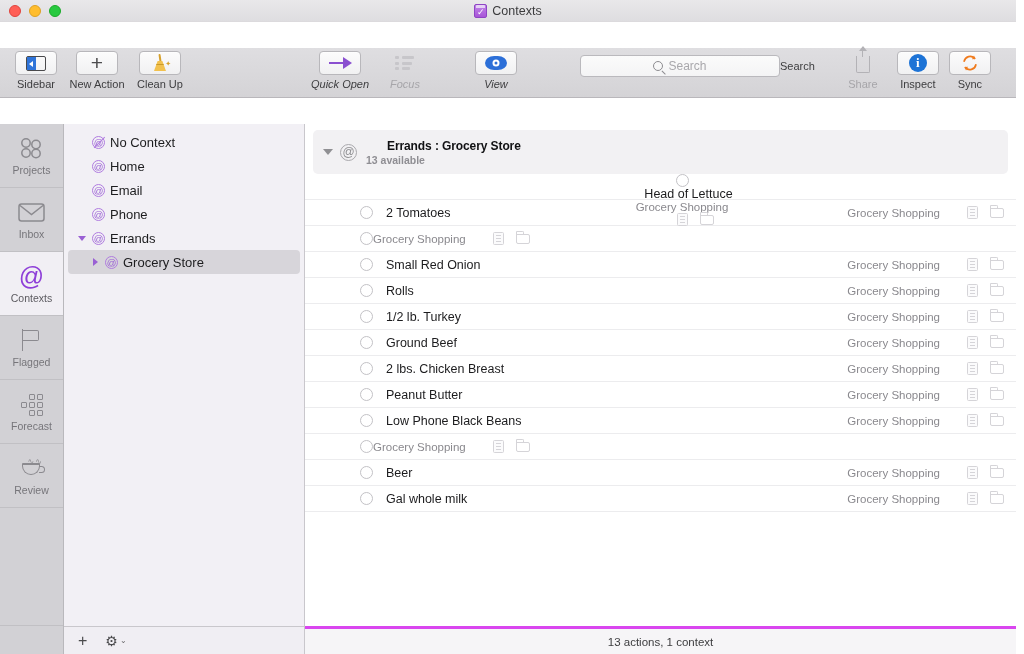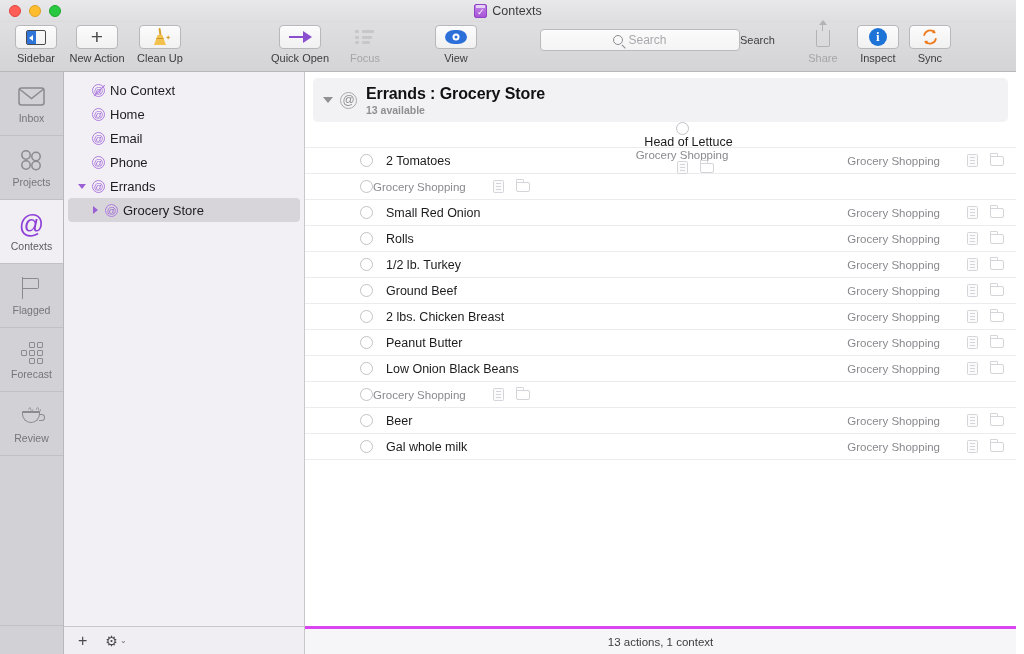--- a/index.html
+++ b/index.html
@@ -2,21 +2,21 @@
 <html><head>
 <meta charset="utf-8">
 <style>
   * { margin:0; padding:0; box-sizing:border-box; }
   html,body { width:1024px; height:654px; overflow:hidden; }
   body {
     font-family:"Liberation Sans","DejaVu Sans",sans-serif;
     background:#ffffff;
     -webkit-font-smoothing:antialiased;
   }
-  .window { width:1016px; height:654px; position:relative; display:flex; flex-direction:column; }
+  .window { width:1016px; height:654px; position:relative; display:flex; flex-direction:column;gap:26px; }
 
   
   .titlebar {
     height:22px; flex:0 0 22px;
     background:linear-gradient(to bottom,#e9e8ea,#dedde0);
     display:flex; align-items:center; position:relative;
     border-bottom:1px solid #dcdadd;
   }
   .traffic { display:flex; gap:8px; padding-left:9px; align-items:center; }
   .dot { width:12px; height:12px; border-radius:50%; display:block; }
@@ -190,21 +190,21 @@
   .main-scroll { flex:1 1 auto; overflow:hidden; position:relative; }
 
   .group-head {
     margin:6px 8px 0 8px; height:44px; background:#f2f1f3; border-radius:5px;
     display:flex; align-items:center; padding-left:10px; gap:7px;
   }
   .gh-tri { width:0; height:0; border-left:5px solid transparent; border-right:5px solid transparent; border-top:6px solid #909093; }
   .gh-at { width:17px; height:17px; border-radius:50%; border:1.3px solid #a9a8ac;
            font-size:12px; line-height:15px; text-align:center; color:#909093; flex:0 0 17px; }
   .gh-text { display:flex; flex-direction:column; gap:1px; margin-left:2px; }
-  .gh-title { font-size:16px; font-weight:bold; color:#111113; letter-spacing:-0.1px; }
+  .gh-title { font-size:12px; font-weight:bold; color:#111113; letter-spacing:-0.1px;margin-left:21px; }
   .gh-sub { font-size:10.5px; font-weight:bold; color:#8f8e93; }
 
   .task-row {
     height:26px; display:flex; align-items:center;
     border-bottom:1px solid #ececee; padding-left:55px; padding-right:12px;
     cursor:default; user-select:none;
   }
   .task-row:first-of-type { border-top:none;flex-direction:column; }
   .cbox { width:13px; height:13px; border-radius:50%; border:1.4px solid #c3c2c6; flex:0 0 13px; background:#fff; }
   .task-name { font-size:12.5px; color:#1c1c1e; margin-left:13px; flex:1 1 auto; white-space:nowrap; }
@@ -265,21 +265,21 @@
           <span class="broom">
             <span class="handle"></span>
               <span class="head"></span>
               <span class="sparkle">✦</span>
           </span>
         </div>
         <span class="tb-label">Clean Up</span>
       </div>
     </div>
 
-    <div class="tb-group" style="margin-left:74px;">
+    <div class="tb-group" style="margin-left:114px;font-style:italic;">
       <div class="tb-item" style="width:72px;">
         <div class="tb-btn">
           <span class="arrow-glyph">
               <span class="shaft"></span>
             </span>
         </div>
         <span class="tb-label">Quick Open</span>
       </div>
       <div class="tb-item" style="width:58px;">
         <div class="tb-btn flat">
@@ -346,38 +346,38 @@
       </div>
     </div>
   </div>
 
   <div class="body">
 
     <div class="rail">
 
       <div class="rail-item">
         <span class="rail-icon">
-          <svg width="27" height="20" viewBox="0 0 27 20">
-            <rect x="1" y="2" width="25" height="17" rx="2.5" fill="none" stroke="#8b8a8f" stroke-width="1.5"></rect>
-            <path d="M2 3.5 L13.5 12.5 L25 3.5" fill="none" stroke="#8b8a8f" stroke-width="1.5"></path>
-          </svg>
-        </span>
-        <span class="rail-label">Inbox</span>
-      </div>
-
-      <div class="rail-item">
-        <span class="rail-icon">
           <svg width="27" height="22" viewBox="0 0 27 22">
             <circle cx="8" cy="6" r="4.2" fill="none" stroke="#8b8a8f" stroke-width="1.5"></circle>
             <circle cx="18" cy="7.5" r="4.2" fill="none" stroke="#8b8a8f" stroke-width="1.5"></circle>
             <circle cx="8" cy="16" r="4.2" fill="none" stroke="#8b8a8f" stroke-width="1.5"></circle>
             <circle cx="18" cy="16.5" r="4.2" fill="none" stroke="#8b8a8f" stroke-width="1.5"></circle>
           </svg>
         </span>
         <span class="rail-label">Projects</span>
+      </div>
+
+      <div class="rail-item">
+        <span class="rail-icon">
+          <svg width="27" height="20" viewBox="0 0 27 20">
+            <rect x="1" y="2" width="25" height="17" rx="2.5" fill="none" stroke="#8b8a8f" stroke-width="1.5"></rect>
+            <path d="M2 3.5 L13.5 12.5 L25 3.5" fill="none" stroke="#8b8a8f" stroke-width="1.5"></path>
+          </svg>
+        </span>
+        <span class="rail-label">Inbox</span>
       </div>
 
       <div class="rail-item active">
         <span class="rail-icon at-ic">@</span>
         <span class="rail-label">Contexts</span>
       </div>
 
       <div class="rail-item">
         <span class="rail-icon">
           <span class="flag-ic">
@@ -572,21 +572,21 @@
             <span class="task-name">Peanut Butter</span>
             <span class="task-proj">Grocery Shopping</span>
             <span class="row-icons">
               <span class="note-ic"></span>
               <span class="folder-ic"></span>
             </span>
           </div>
 
           <div class="task-row">
             <span class="cbox"></span>
-            <span class="task-name">Low Onion Black Beans</span>
+            <span class="task-name">Low Phone Black Beans</span>
             <span class="task-proj">Grocery Shopping</span>
             <span class="row-icons">
               <span class="note-ic"></span>
               <span class="folder-ic"></span>
             </span>
           </div>
 
           <div class="task-row">
             <span class="cbox"></span>
             <span class="task-proj">Grocery Shopping</span>

